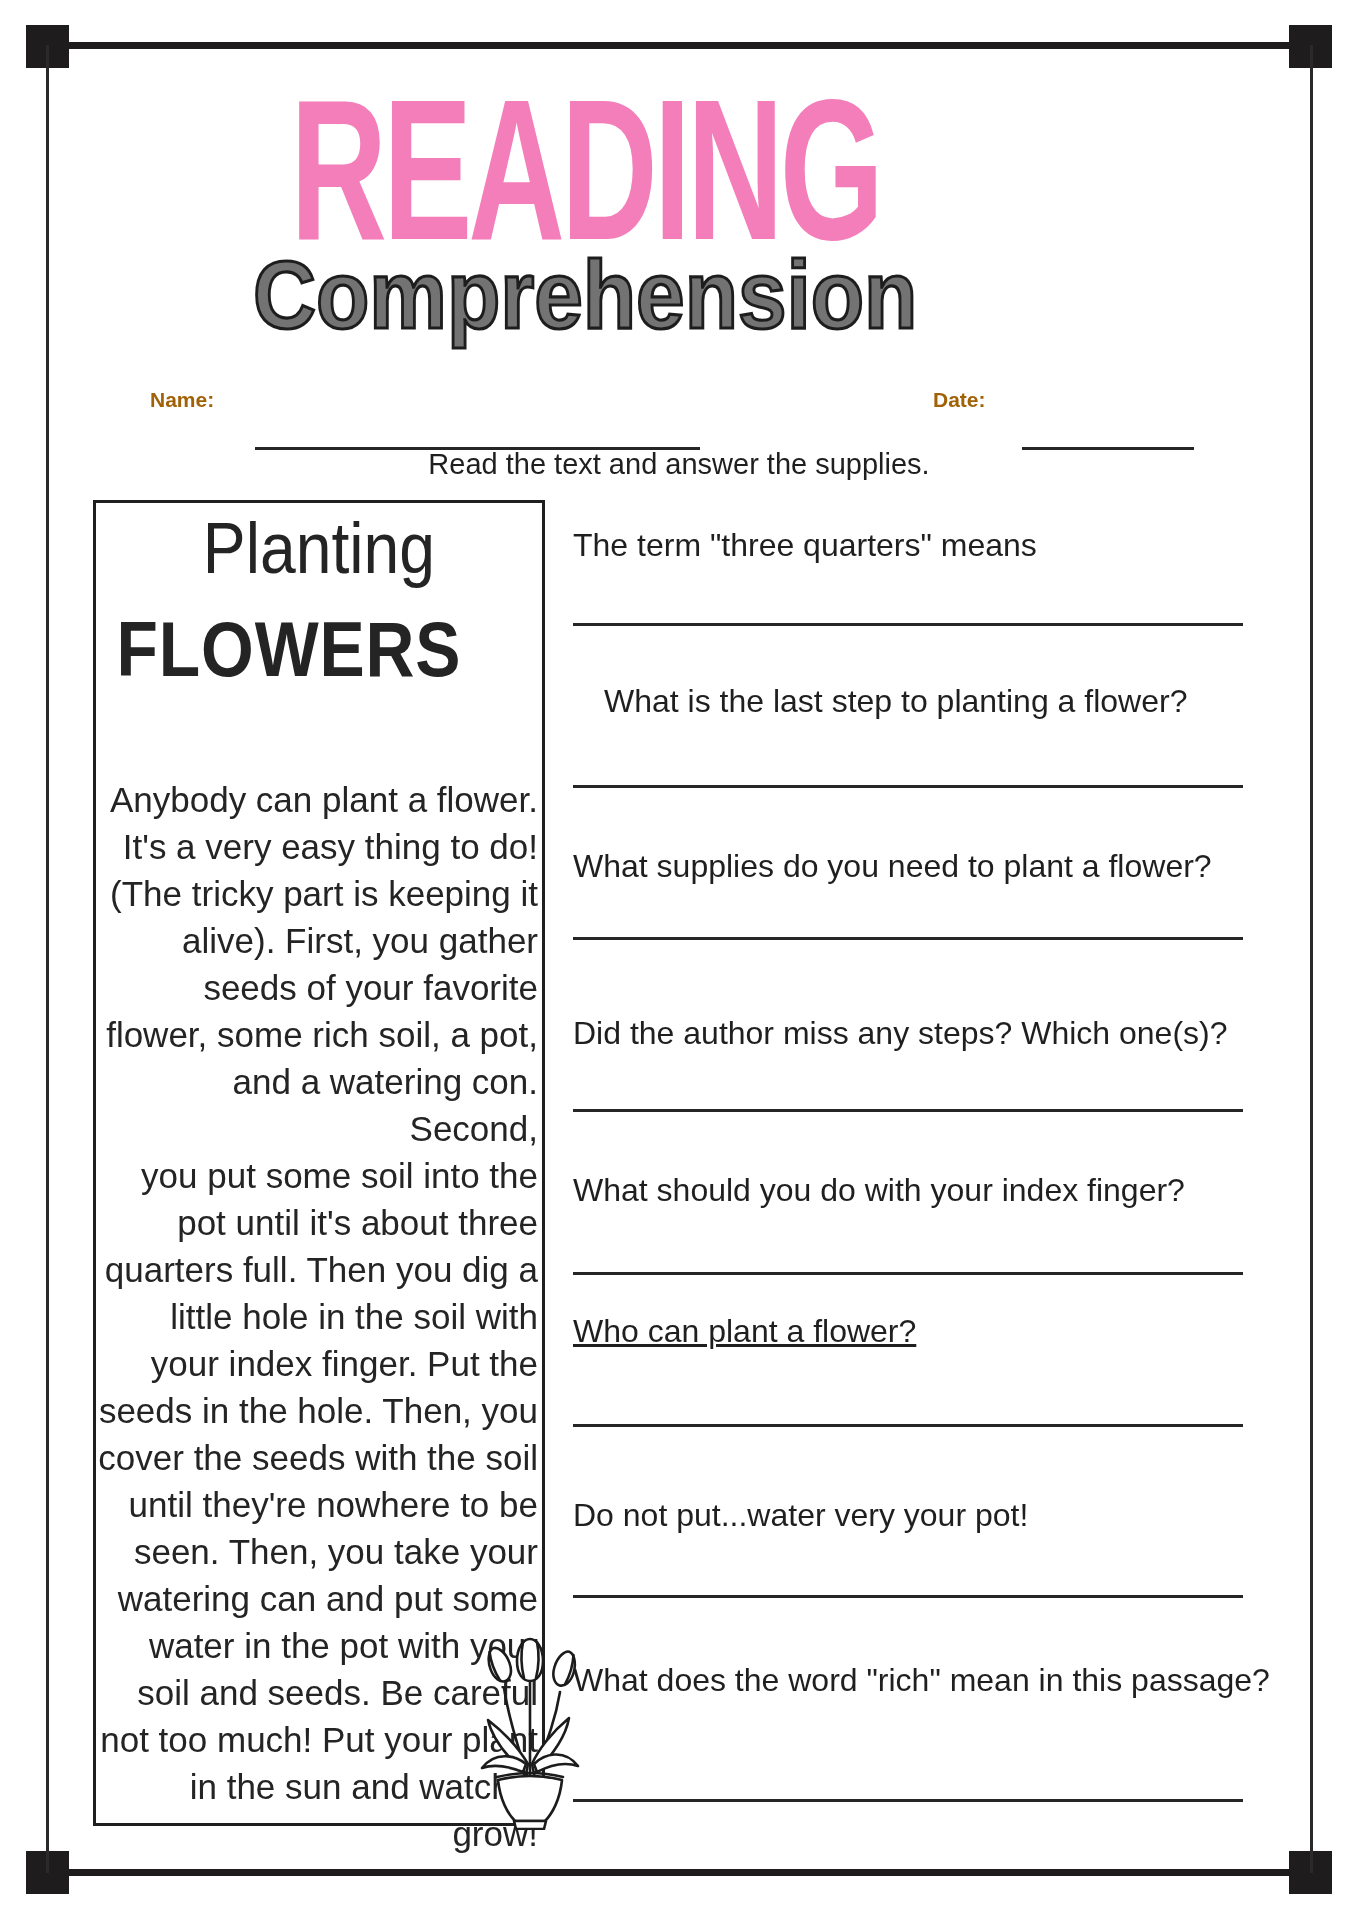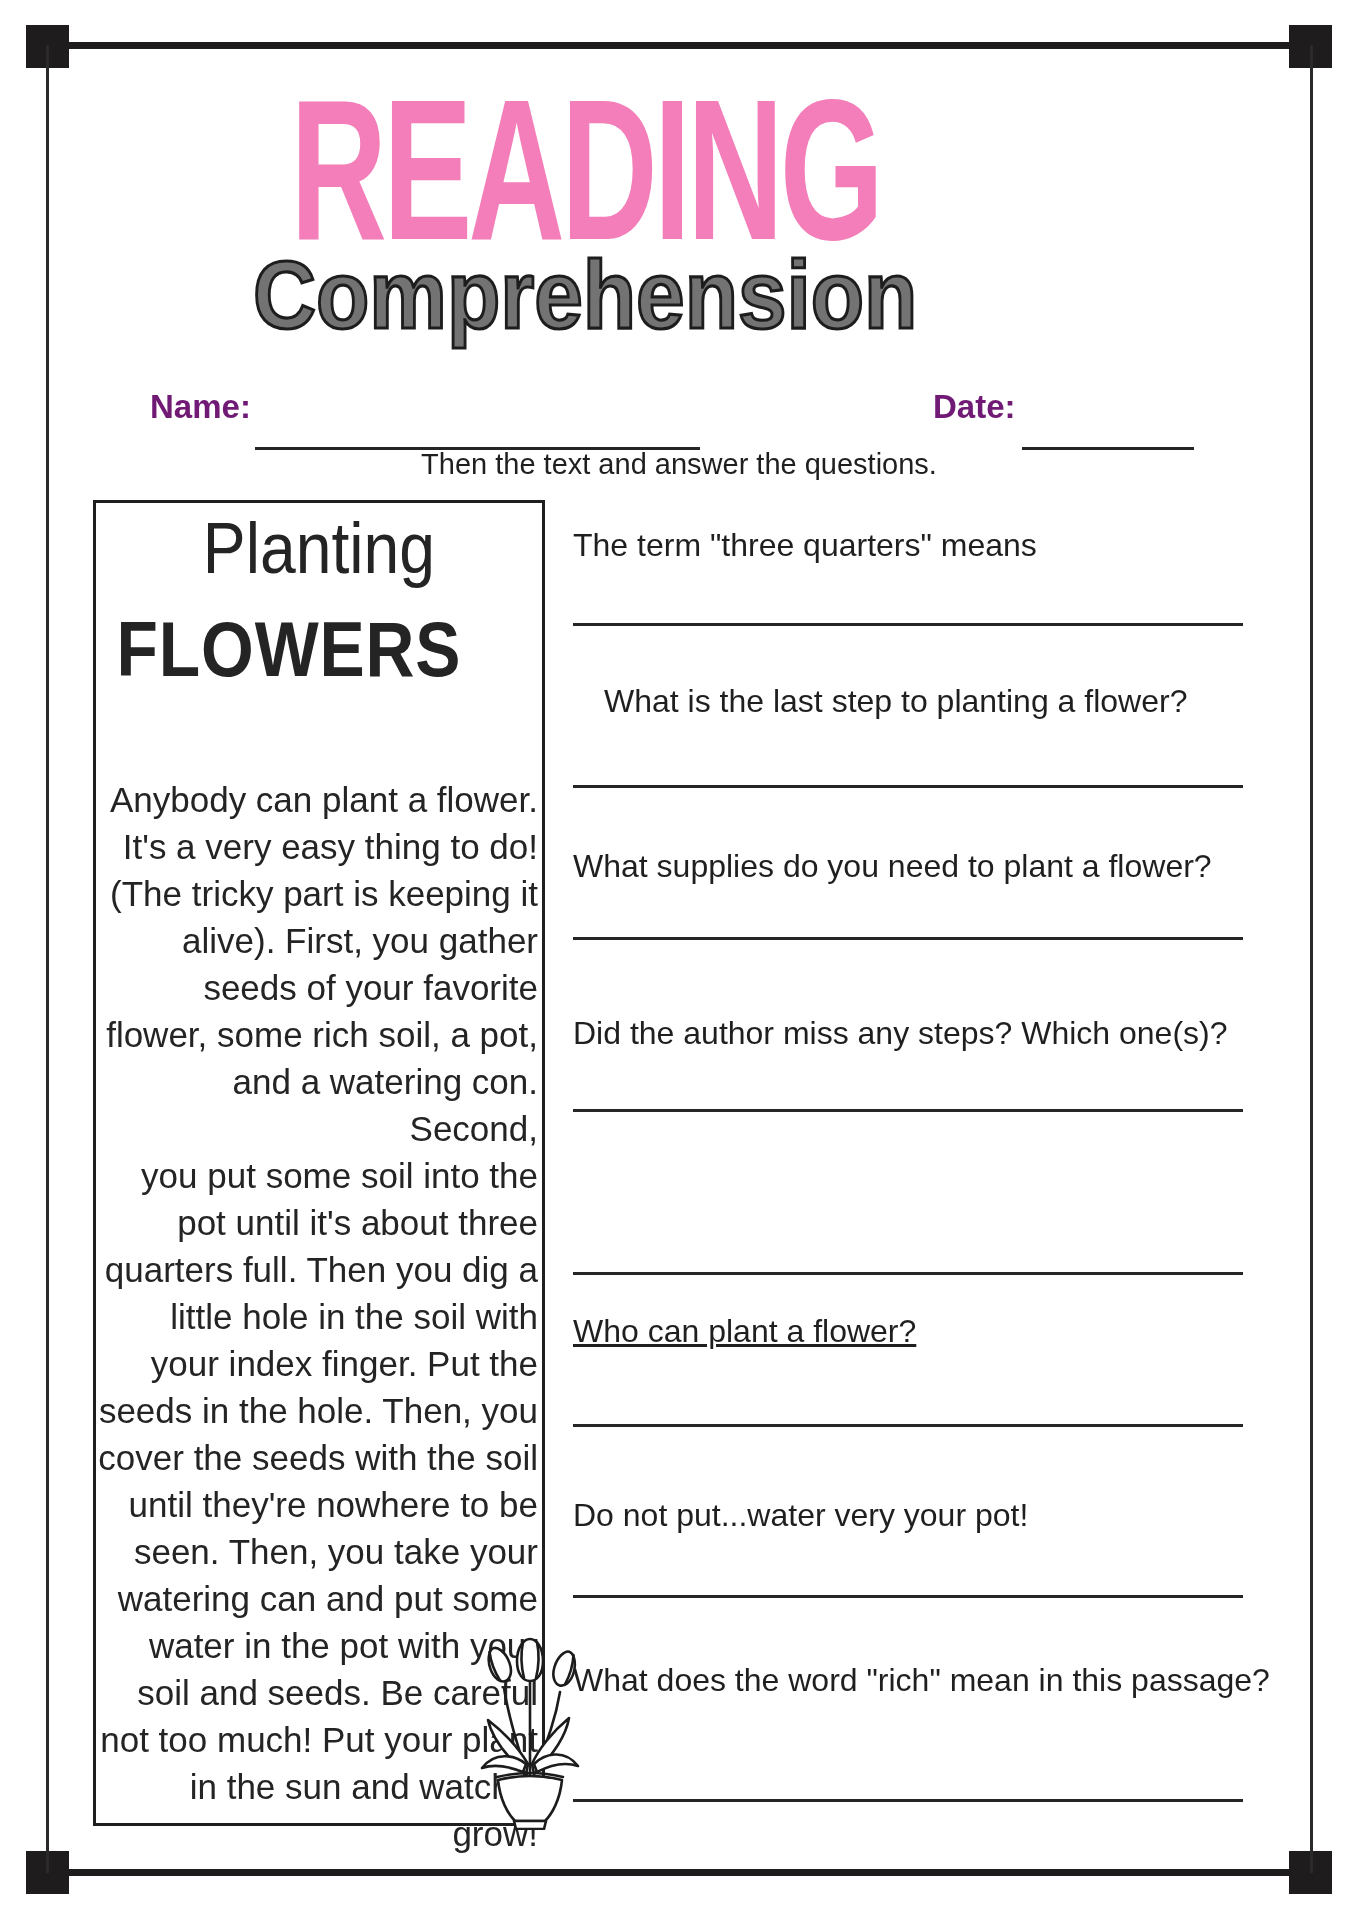--- a/index.html
+++ b/index.html
@@ -17,21 +17,21 @@
   .t-reading{position:absolute;left:0;top:70px;width:1170px;text-align:center;
              font-size:200px;line-height:200px;font-weight:900;color:#f47eb9;
              letter-spacing:-6px;}
   .t-reading span{display:inline-block;transform:scaleX(0.67);transform-origin:50% 50%;}
   .t-compr{position:absolute;left:0;top:197px;width:1170px;text-align:center;
            font-size:97px;line-height:100px;font-weight:700;color:#737373;margin-top:48px;
            -webkit-text-stroke:3.2px #1d1d1d;}
   .t-compr span{display:inline-block;transform:scaleX(0.9);transform-origin:50% 50%;}
 
   
-  .lbl{position:absolute;font-size:33px;font-weight:700;color:#701a75;}
+  .lbl{position:absolute;font-size:21px;font-weight:700;color:#a16207;}
   .write-line{position:absolute;height:0;border-top:3px solid #262626;}
   .name-lbl{left:150px;top:388px;}
   .name-line{left:255px;top:447px;width:445px;}
   .date-lbl{left:933px;top:388px;}
   .date-line{left:1022px;top:447px;width:172px;}
 
   .instruction{position:absolute;left:0;top:448px;width:1358px;text-align:center;
                font-size:29px;font-weight:500;color:#1f1f1f;}
 
   
@@ -69,21 +69,21 @@
   <div class="vline v-right"></div>
 
   <div class="t-reading"><span>READING</span></div>
   <div class="t-compr"><span>Comprehension</span></div>
 
   <div class="lbl name-lbl">Name:</div>
   <div class="write-line name-line"></div>
   <div class="lbl date-lbl">Date:</div>
   <div class="write-line date-line"></div>
 
-  <div class="instruction">Then the text and answer the questions.</div>
+  <div class="instruction">Read the text and answer the supplies.</div>
 
   <div class="passage-box"></div>
   <div class="p-title1"><span>Planting</span></div>
   <div class="p-title2"><span>FLOWERS</span></div>
   <div class="p-body">Anybody can plant a flower.
 It's a very easy thing to do!
 (The tricky part is keeping it
 alive). First, you gather
 seeds of your favorite
 flower, some rich soil, a pot,
@@ -109,20 +109,21 @@
 
   <div class="q" style="top:680px;margin-left:31px;">What is the last step to planting a flower?</div>
   <div class="a-line" style="top:785px;"></div>
 
   <div class="q" style="top:845px;">What supplies do you need to plant a flower?</div>
   <div class="a-line" style="top:937px;"></div>
 
   <div class="q" style="top:1012px;">Did the author miss any steps? Which one(s)?</div>
   <div class="a-line" style="top:1109px;"></div>
 
+  <div class="q" style="top:1169px;">What should you do with your index finger?</div>
   <div class="a-line" style="top:1272px;"></div>
 
   <div class="q" style="top:1310px;text-decoration:underline;">Who can plant a flower?</div>
   <div class="a-line" style="top:1424px;"></div>
 
   <div class="q" style="top:1494px;">Do not put...water very your pot!</div>
   <div class="a-line" style="top:1595px;"></div>
 
   <div class="q" style="top:1659px;">What does the word "rich" mean in this passage?</div>
   <div class="a-line" style="top:1799px;"></div>

